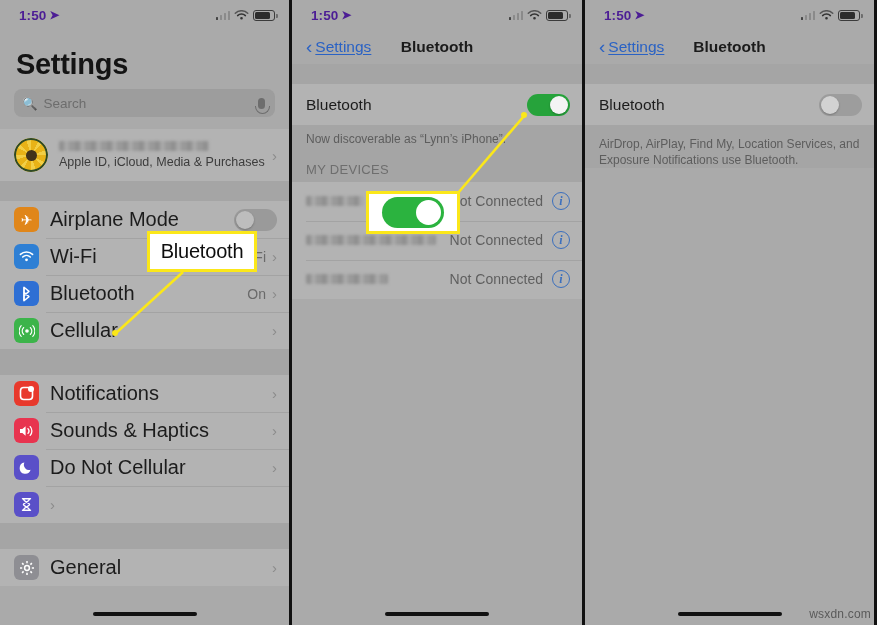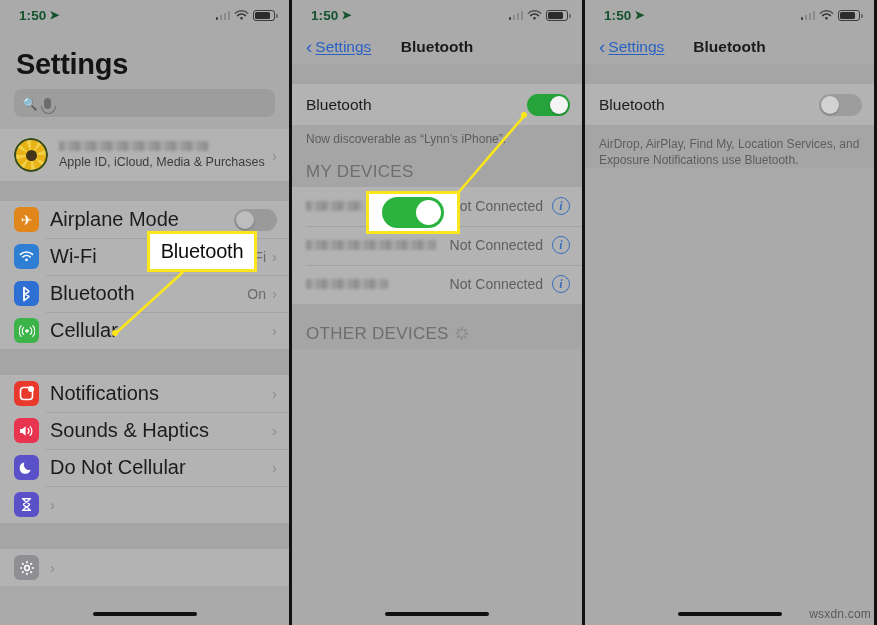--- a/index.html
+++ b/index.html
@@ -23,21 +23,21 @@
   .p2 { width: 293px; }
   .p3 { width: 292px; }
 
   
   .statusbar {
     height: 30px;
     display: flex;
     align-items: center;
     padding: 0 14px 0 19px;
     justify-content: space-between;
-    color: #14532d;
+    color: #4c1d95;
     font-size: 13.5px;
     font-weight: 600;
   }
   .sb-time { display: flex; align-items: center; gap: 3px; letter-spacing: .1px; }
   .sb-loc { font-size: 12px; }
   .sb-right { display: flex; align-items: center; gap: 4px; }
   .bars { display: flex; align-items: flex-end; gap: 1.5px; height: 9px; }
   .bars i { width: 2.5px; background: #3a3a3a; display: block; border-radius: .5px; }
   .bars i:nth-child(1) { height: 3px; background:#444; }
   .bars i:nth-child(2) { height: 5px; background:#8a8a8a; }
@@ -144,21 +144,21 @@
   .acc-txt { flex: 1; display: flex; flex-direction: column; gap: 4px; }
   .blur {
     display: inline-block; height: 10px; border-radius: 2px;
     background: repeating-linear-gradient(90deg, #909090 0 5px, #a8a8a8 5px 10px, #999 10px 16px);
     filter: blur(1.6px);
   }
   .acc-sub { font-size: 12.5px; color: #3c3c3c; }
 
   
   .sechdr {
-    font-size: 17px; color: #6e6e6e; letter-spacing: .3px;
+    font-size: 13px; color: #6e6e6e; letter-spacing: .3px;
     padding: 12px 14px 5px 14px; display: flex; align-items: center; gap: 7px;
     background: #a5a5a5;
   }
   .spinner { position: relative; width: 13px; height: 13px; display: inline-block; }
   .spinner i {
     position: absolute; left: 5.6px; top: 0; width: 1.6px; height: 4px;
     background: #8d8d8d; border-radius: 1px; transform-origin: 0.8px 6.5px;
   }
 
   
@@ -252,20 +252,21 @@
             <span></span>
           </span>
       </div>
     </div>
 
     <div class="bigtitle">Settings</div>
 
     <div class="searchwrap">
       <div class="searchbar">
         <span class="mag">🔍</span>
+        <span class="ph">Search</span>
         <span class="mic"></span>
       </div>
     </div>
 
     <div class="group">
       <div class="row accrow">
         <div class="avatar"></div>
         <div class="acc-txt">
           <span class="blur" style="width:150px"></span>
           <span class="acc-sub">Apple ID, iCloud, Media &amp; Purchases</span>
@@ -367,20 +368,21 @@
     <div class="group">
       <div class="row">
         <span class="ico" style="background:#8e8e93">
           <svg width="16" height="16" viewBox="0 0 16 16">
               <circle cx="8" cy="8" r="2.4" stroke="#fff" stroke-width="1.5" fill="none"></circle>
               <g stroke="#fff" stroke-width="1.5">
                 <path d="M8 1v2.2M8 12.8V15M1 8h2.2M12.8 8H15M3.1 3.1l1.5 1.5M11.4 11.4l1.5 1.5M12.9 3.1l-1.5 1.5M4.6 11.4L3.1 12.9"></path>
               </g>
             </svg>
         </span>
+        <span class="label">General</span>
         <span class="chevron">›</span>
       </div>
     </div>
 
     <div class="homebar"></div>
   </div>
 
   <div class="panel p2">
     <div class="statusbar">
       <div class="sb-time">
@@ -441,33 +443,20 @@
         <span class="devstat">Not Connected</span>
         <span class="infoicon">i</span>
       </div>
       <div class="row noicon">
         <span class="blur devname" style="width:82px"></span>
         <span class="devstat">Not Connected</span>
         <span class="infoicon">i</span>
       </div>
     </div>
 
-    <div class="sechdr" style="padding-top:20px">
-      <span>OTHER DEVICES</span>
-      <span class="spinner">
-        <i style="transform:rotate(0deg)"></i>
-          <i style="transform:rotate(45deg)"></i>
-        <i style="transform:rotate(90deg)"></i>
-          <i style="transform:rotate(135deg)"></i>
-        <i style="transform:rotate(180deg)"></i>
-          <i style="transform:rotate(225deg)"></i>
-        <i style="transform:rotate(270deg)"></i>
-          <i style="transform:rotate(315deg)"></i>
-      </span>
-    </div>
 
     <div class="homebar"></div>
   </div>
 
   <div class="panel p3">
     <div class="statusbar">
       <div class="sb-time">
         <span>1:50</span>
         <span class="sb-loc">➤</span>
       </div>

